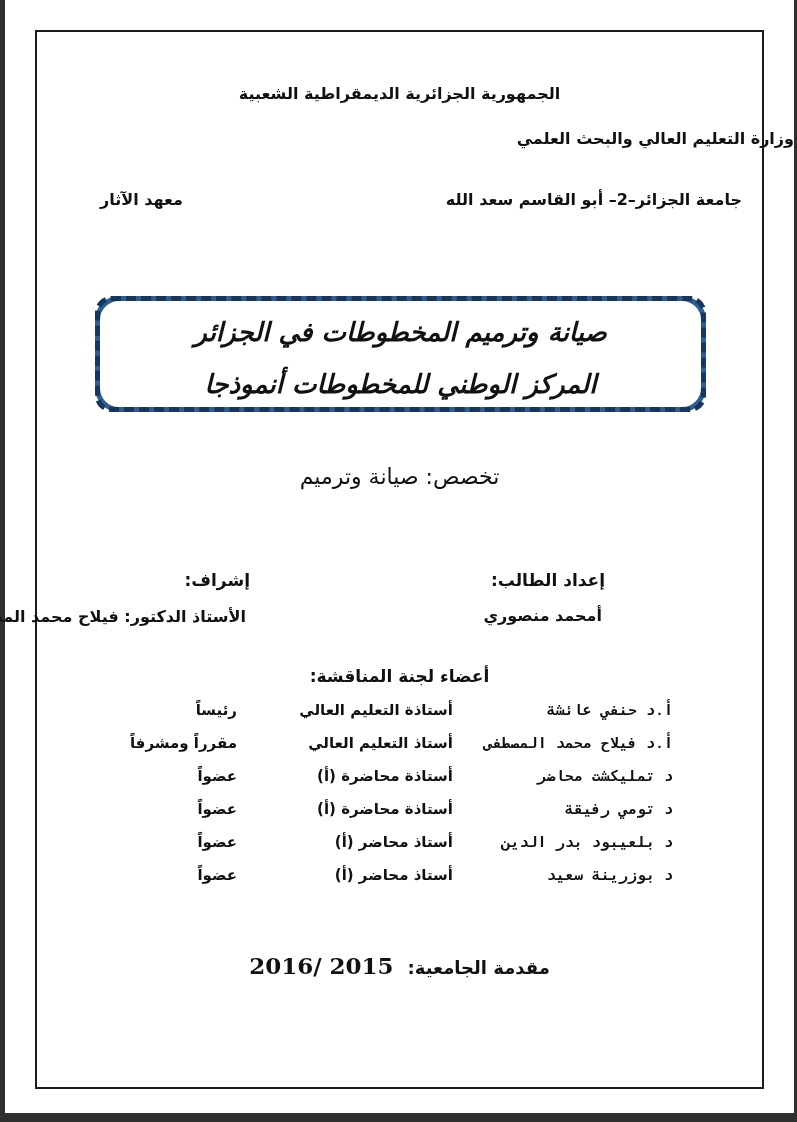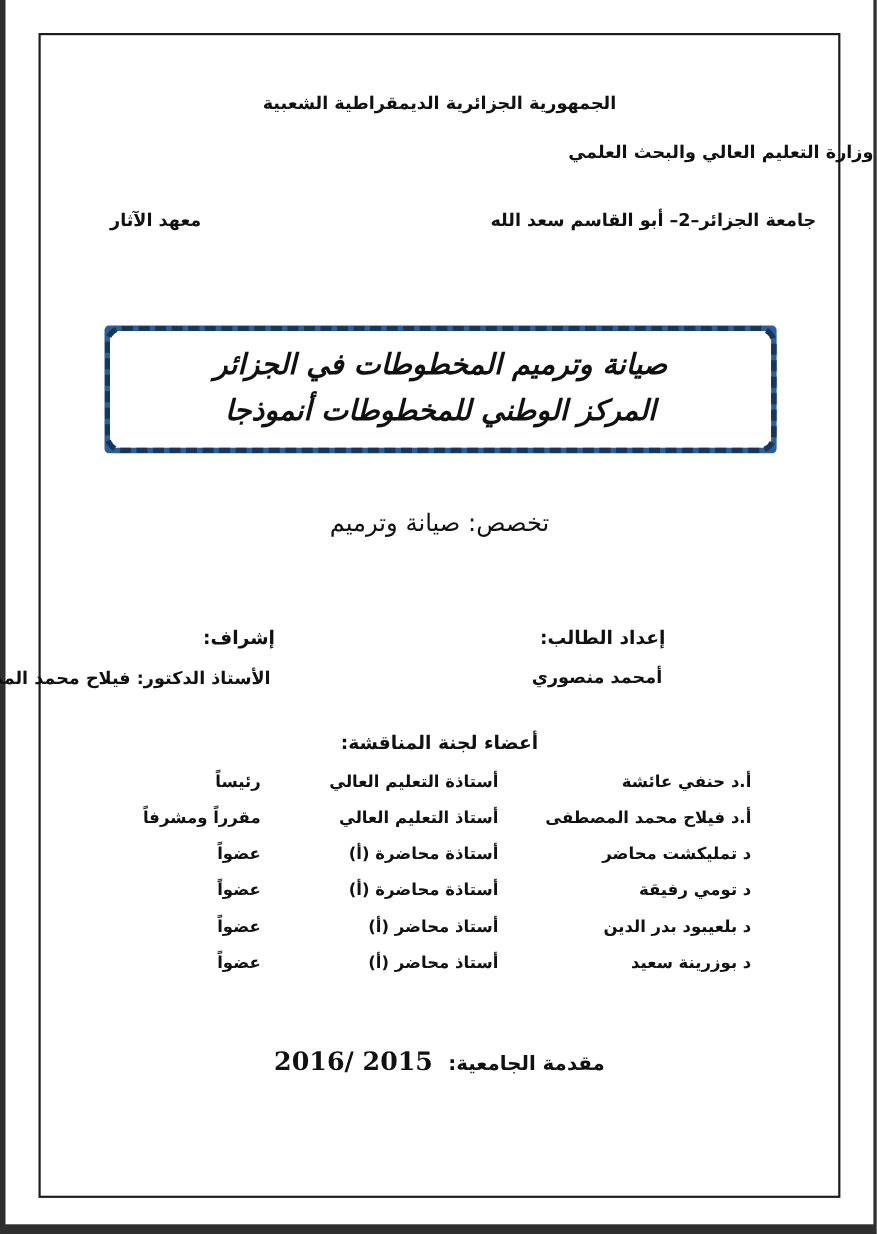--- a/index.html
+++ b/index.html
@@ -23,46 +23,46 @@
   .hdr { font-size:16px; font-weight:bold; }
   .hdr1 { top:84px; }
   .hdr2 { top:129px;text-align:right; }
 
   .inst-row { position:absolute; top:190px; left:0; right:0; direction:rtl; font-size:16px; font-weight:bold; }
   .inst-univ { position:absolute; right:52px; white-space:nowrap; }
   .inst-inst { position:absolute; left:95px; white-space:nowrap; }
 
   .title-box {
     position:absolute; left:90px; top:296px; width:611px; height:116px;
-    border:5px solid #2e5e94; border-radius:4px;
+    border:5px solid #2e5e94; border-radius:24px;
     direction:rtl; text-align:center;
   }
   .title-box::after {
     content:""; position:absolute; inset:-5px;
     border:5px dashed #16365c; border-radius:16px; pointer-events:none;
   }
   .title-line { font-size:26px; font-weight:bold; font-style:italic; line-height:1; }
   .title-line1 { margin-top:18px; }
-  .title-line2 { margin-top:16px; }
+  .title-line2 { margin-top:26px; }
 
   .statement { top:424px; font-size:18px; direction:rtl; }
   .specialty { top:464px; font-size:22px; direction:rtl; }
 
   .prep-label { font-size:17px; font-weight:bold; white-space:nowrap; direction:rtl; position:absolute; }
   .prep-name  { font-size:16px; font-weight:bold; white-space:nowrap; direction:rtl; position:absolute; }
   .student-label   { top:570px; right:189px; }
   .student-name    { top:606px; right:192px; }
   .supervisor-label{ top:570px; right:544px; }
   .supervisor-name { top:607px; right:548px; }
 
   .committee-heading { top:666px; font-size:17px; font-weight:bold; direction:rtl; }
   .committee { position:absolute; top:701px; left:30px; right:111px; direction:rtl; }
   .c-row { position:relative; height:33px; }
   .c-cell { position:absolute; top:0; white-space:nowrap; font-size:15px; font-weight:bold; direction:rtl; }
-  .c-name { right:0; }
+  .c-name { right:10px;font-family:Liberation Mono, monospace; }
   .c-rank { right:230px; }
   .c-role { right:446px; }
 
   .footer { top:952px; direction:rtl; display:flex; justify-content:center; align-items:baseline; gap:14px; }
   .footer-label { font-size:18px; font-weight:bold; }
   .footer-year { font-size:23px; font-weight:bold; font-family:"DejaVu Serif", serif; direction:ltr; unicode-bidi:isolate; }
 </style>
 </head>
 <body>
 

